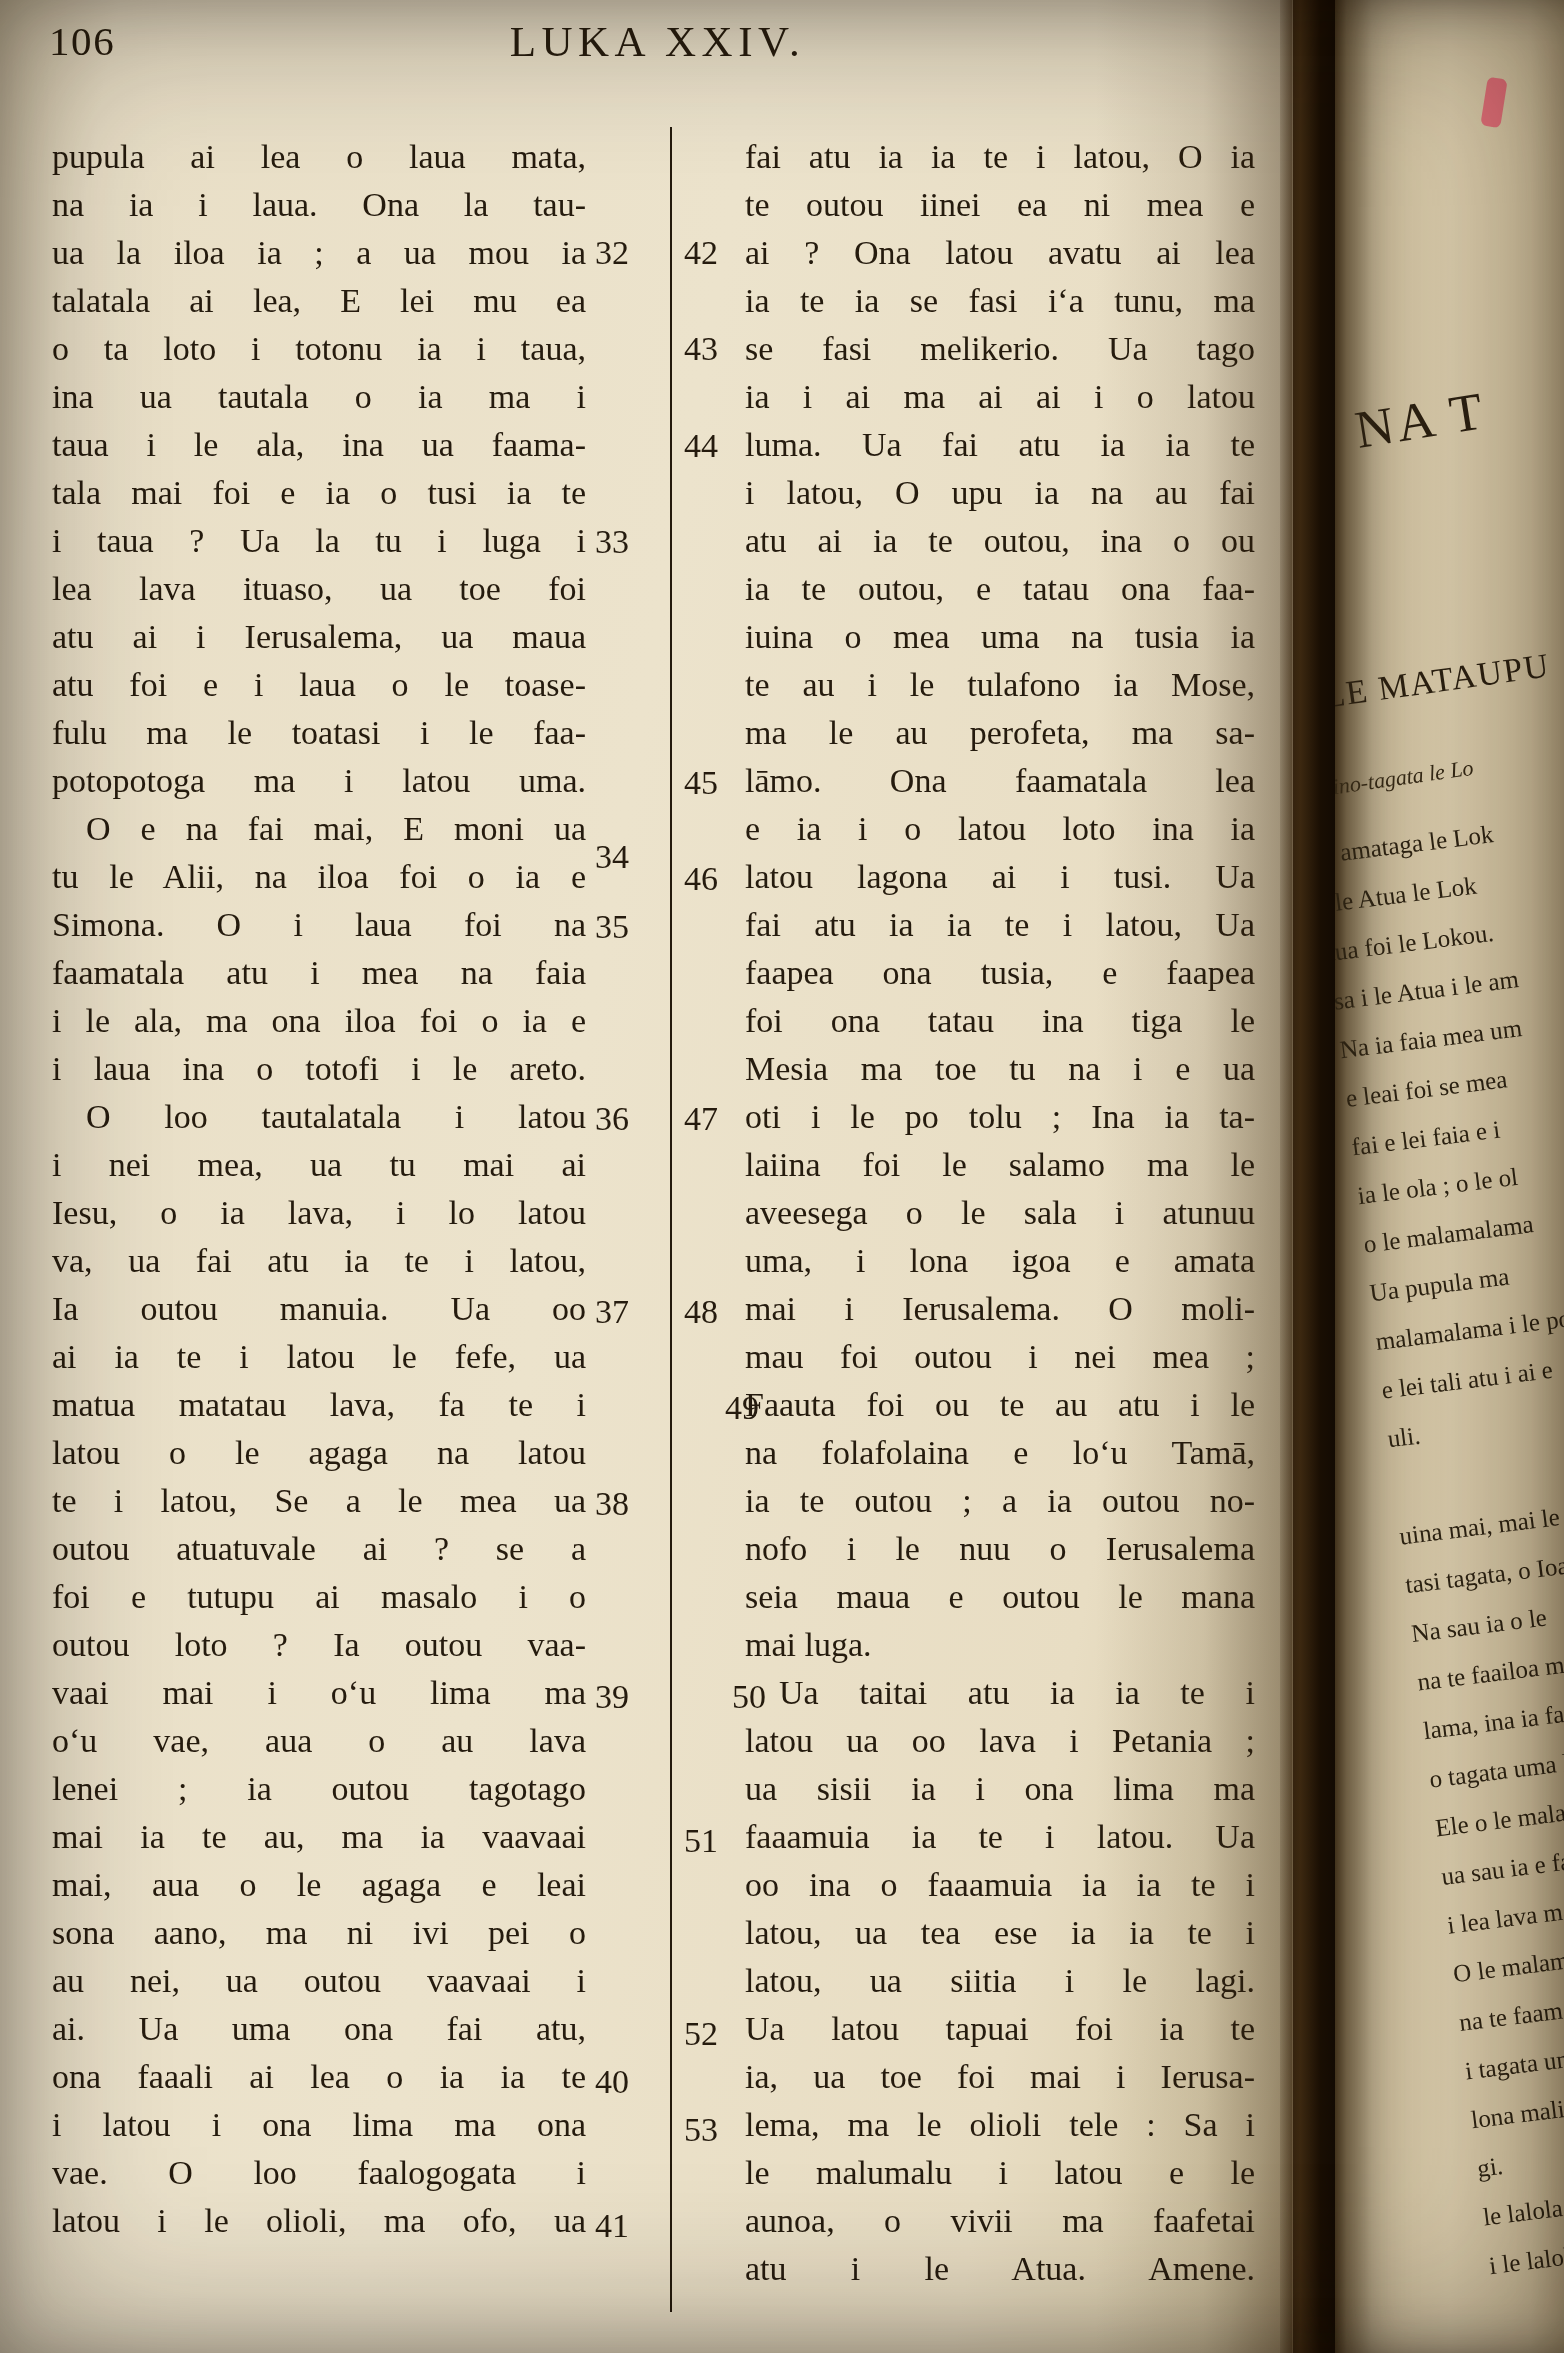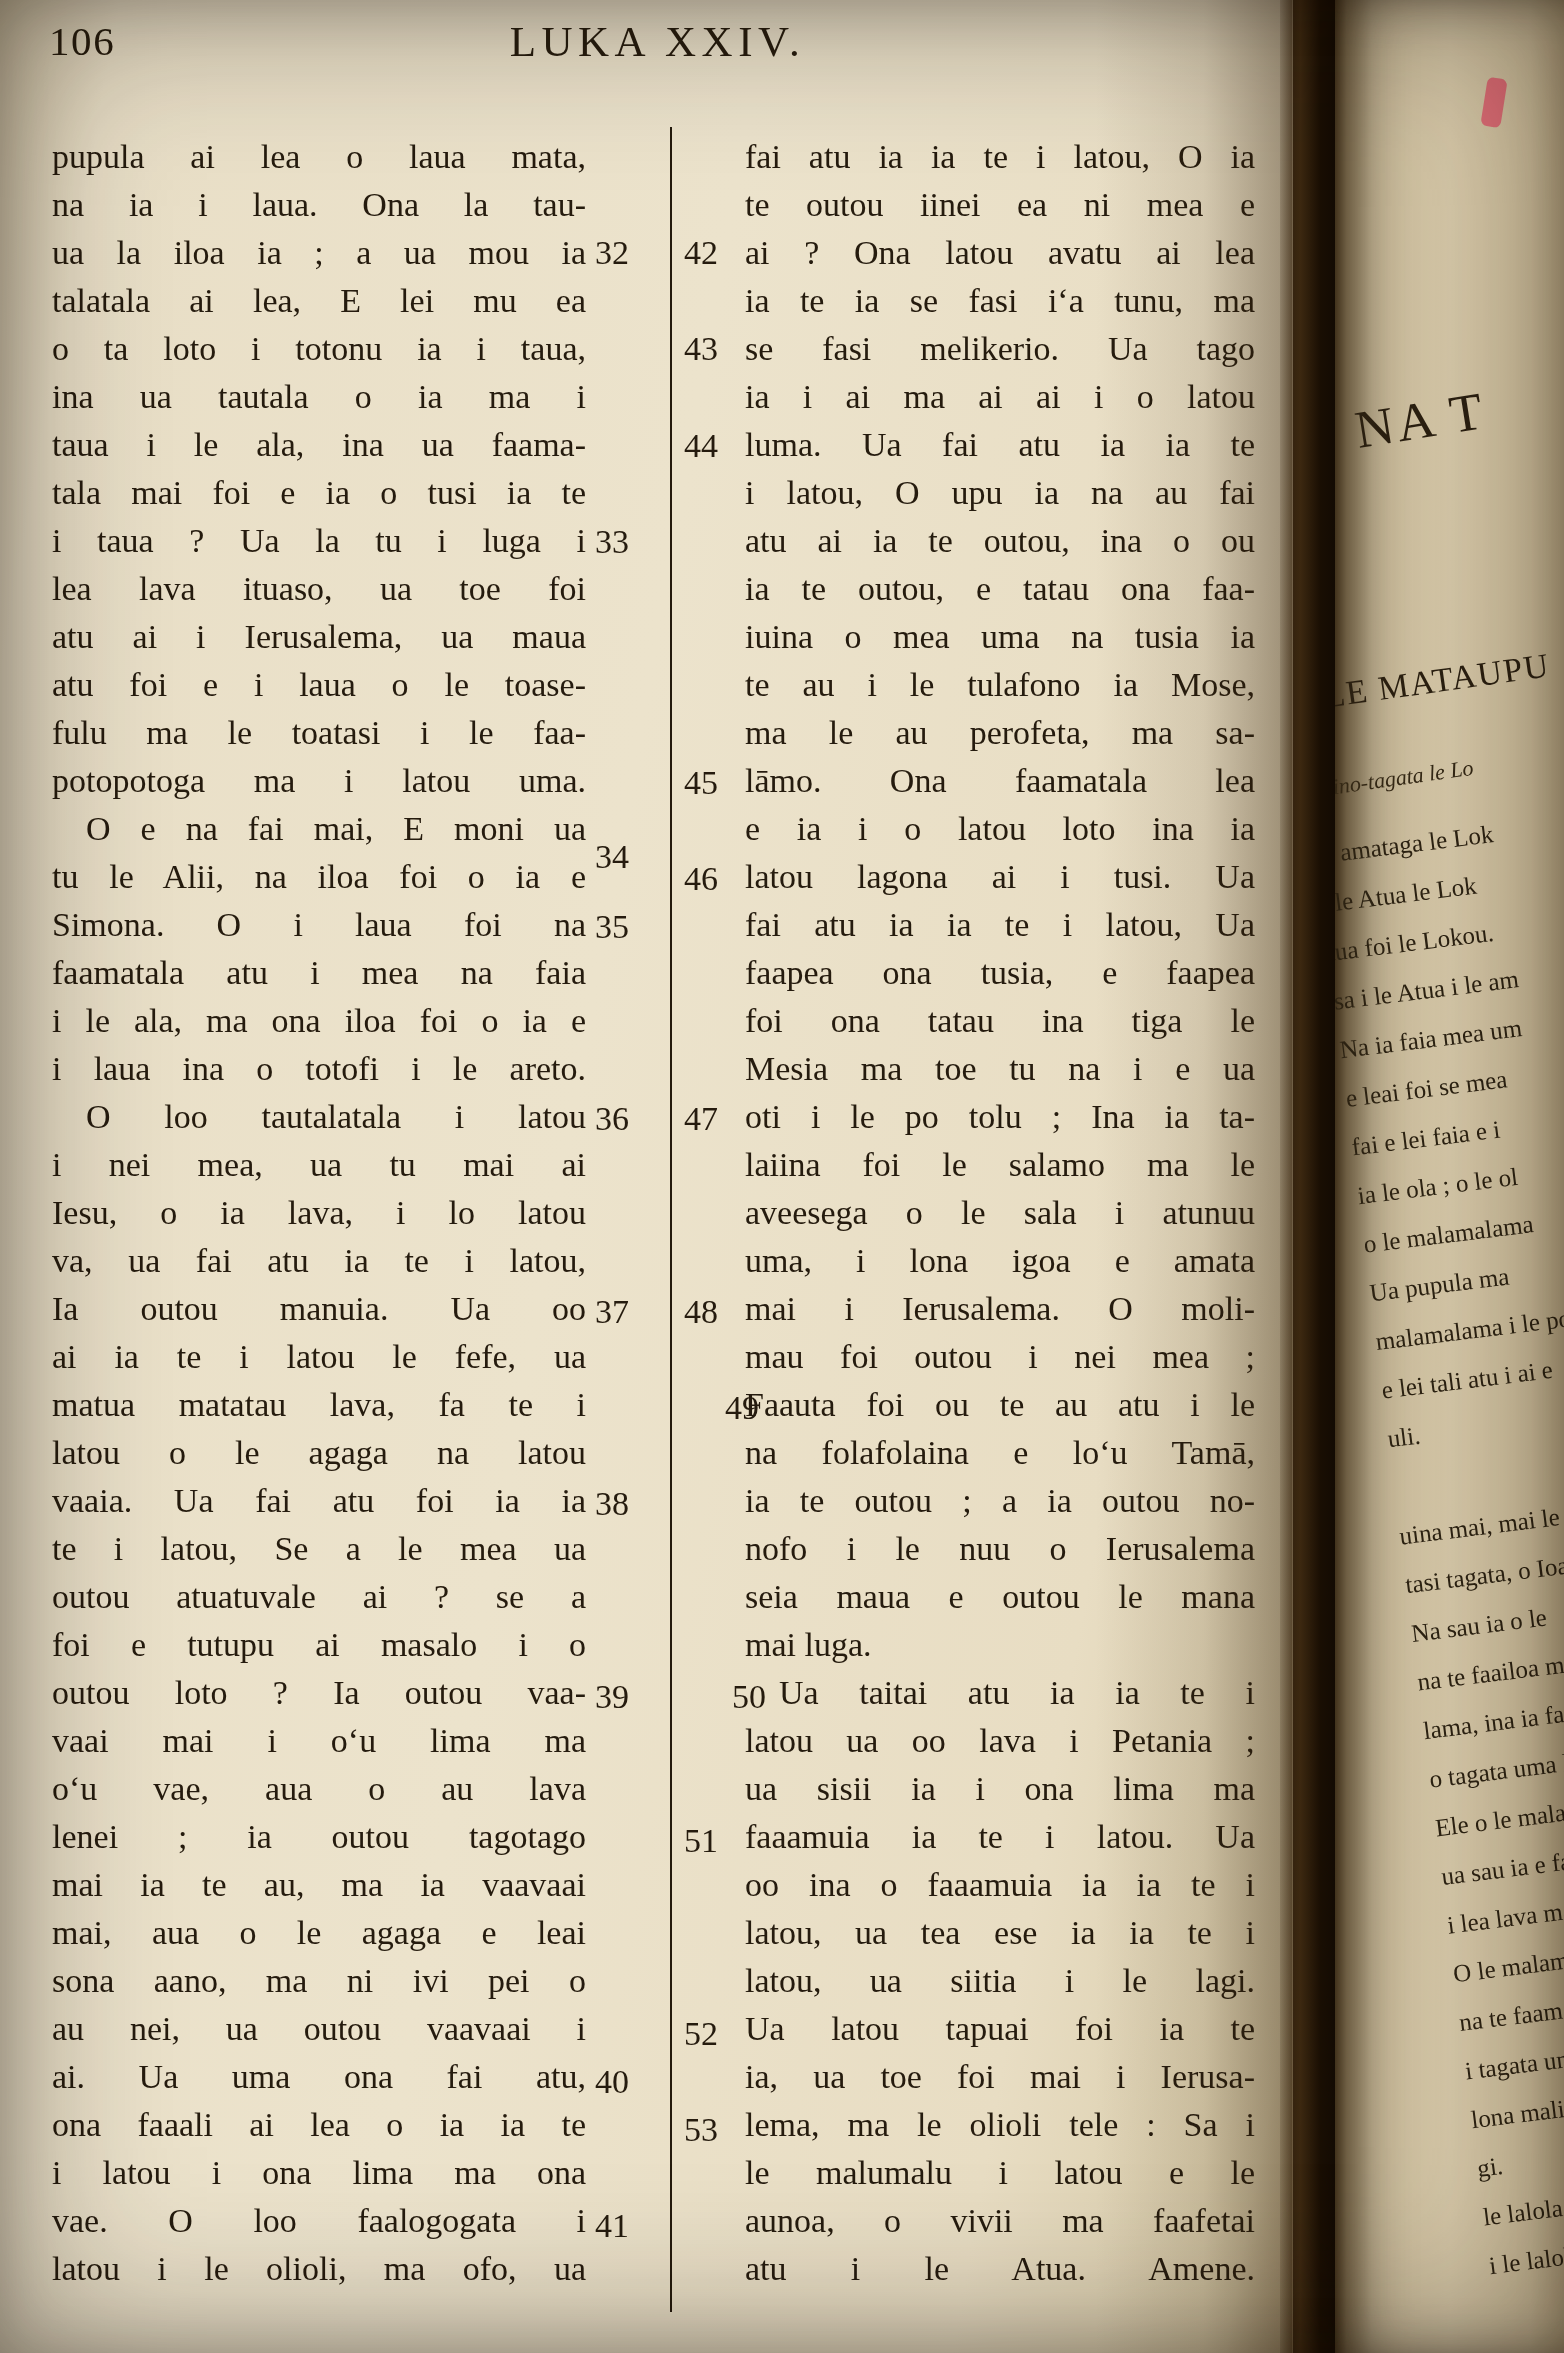--- a/index.html
+++ b/index.html
@@ -111,21 +111,20 @@
           <div class="line">i le ala, ma ona iloa foi o ia e</div>
           <div class="line">i laua ina o totofi i le areto.</div>
           <div class="line">  O loo tautalatala i latou</div>
           <div class="line">i nei mea, ua tu mai ai</div>
           <div class="line">Iesu, o ia lava, i lo latou</div>
           <div class="line">va, ua fai atu ia te i latou,</div>
           <div class="line">Ia outou manuia.  Ua oo</div>
           <div class="line">ai ia te i latou le fefe, ua</div>
           <div class="line">matua matatau lava, fa te i</div>
           <div class="line">latou o le agaga na latou</div>
-          <div class="line">vaaia.  Ua fai atu foi ia ia</div>
           <div class="line">te i latou, Se a le mea ua</div>
           <div class="line">outou atuatuvale ai ? se a</div>
           <div class="line">foi e tutupu ai masalo i o</div>
           <div class="line">outou loto ?  Ia outou vaa-</div>
           <div class="line">vaai mai i oʻu lima ma</div>
           <div class="line">oʻu vae, aua o au lava</div>
           <div class="line">lenei ; ia outou tagotago</div>
           <div class="line">mai ia te au, ma ia vaavaai</div>
           <div class="line">mai, aua o le agaga e leai</div>
           <div class="line">sona aano, ma ni ivi pei o</div>

